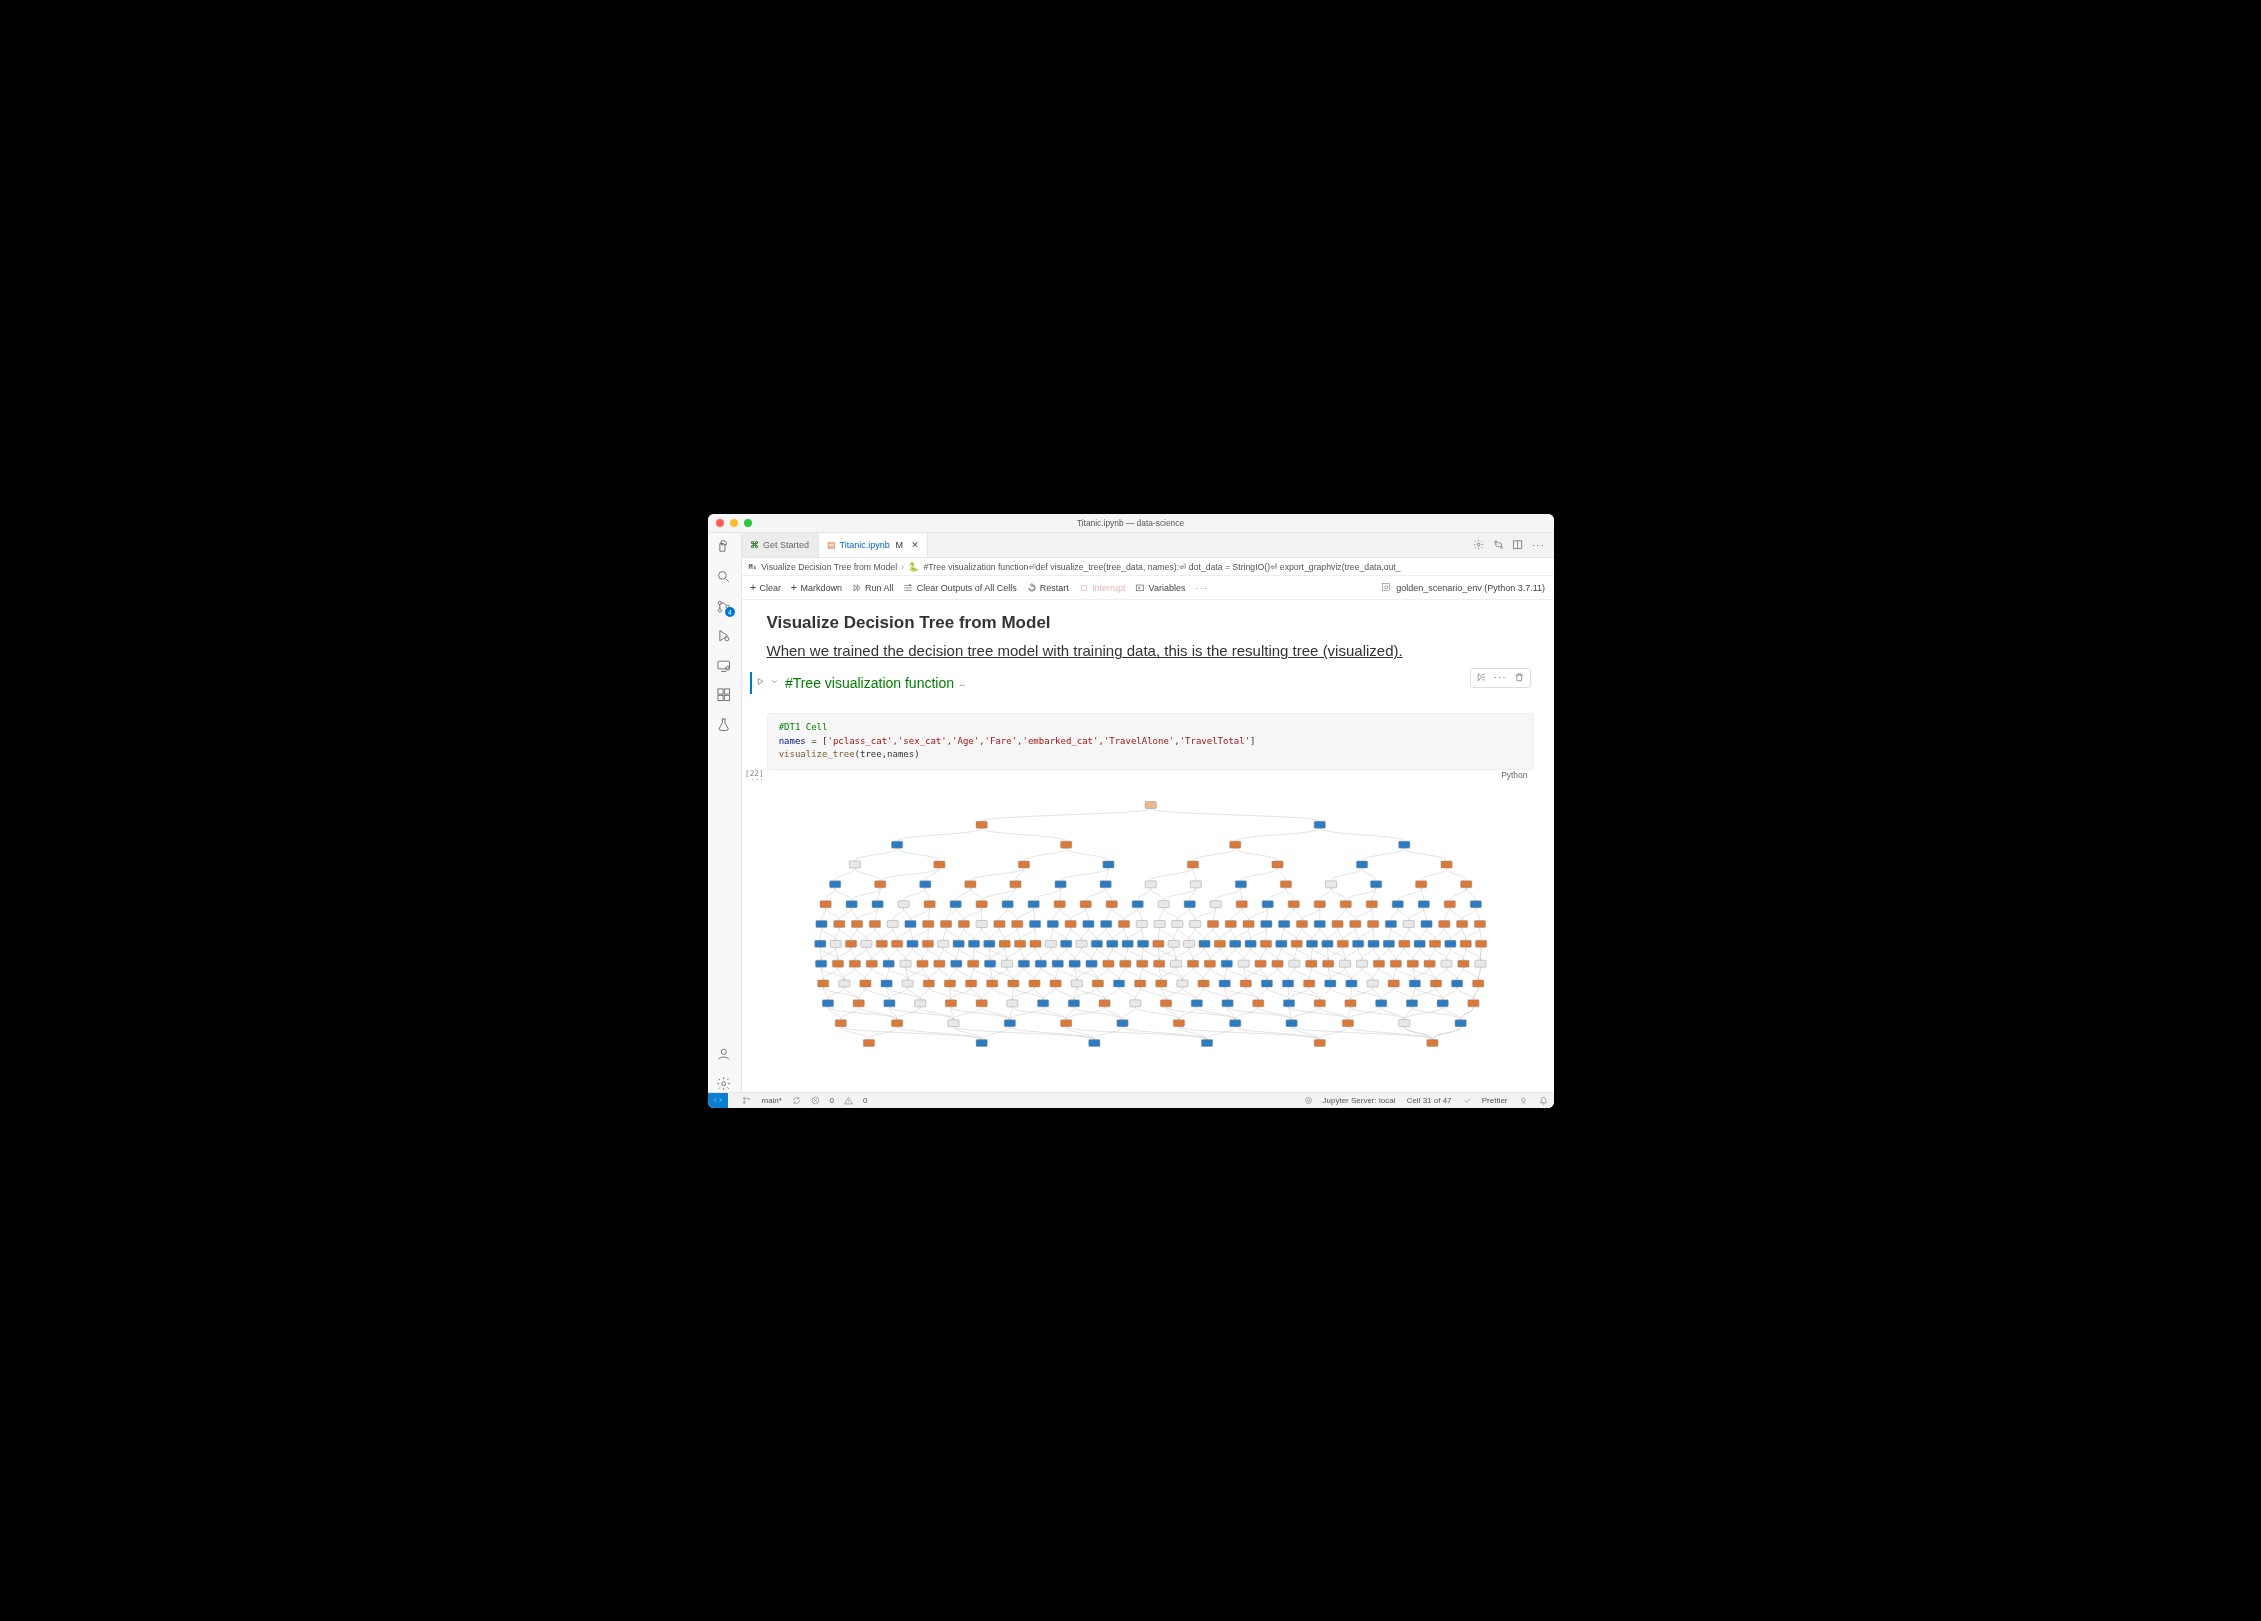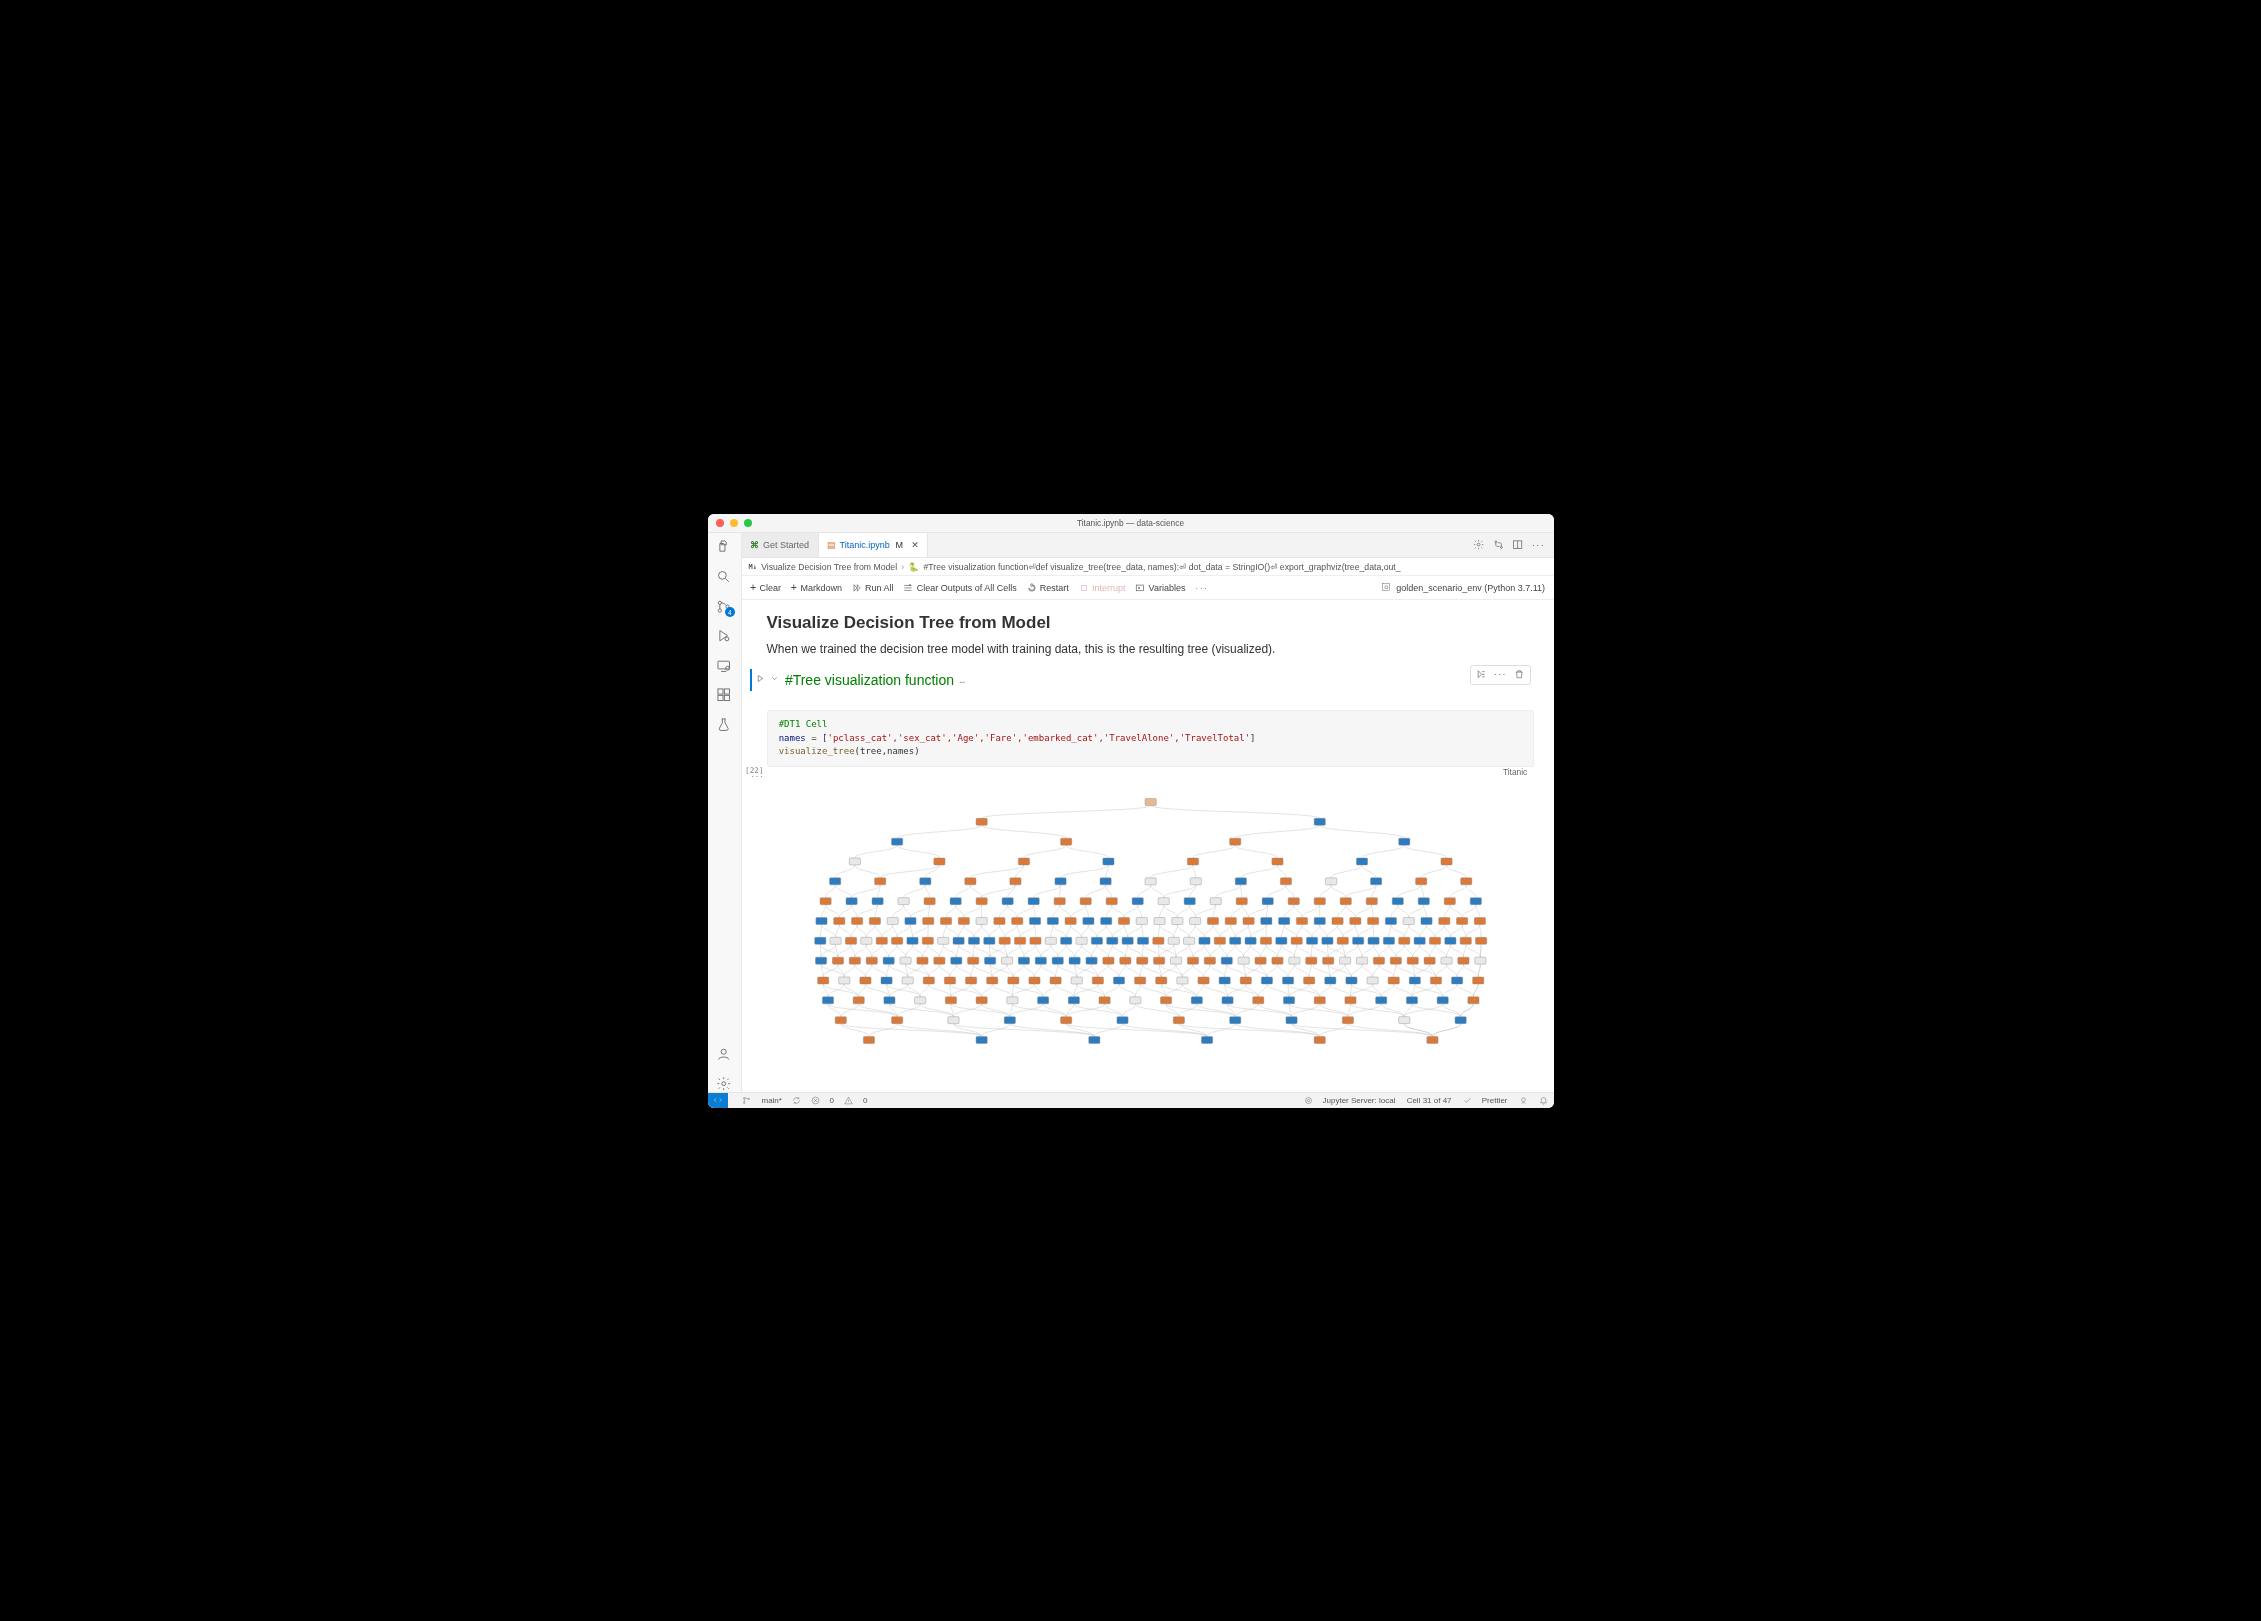--- a/index.html
+++ b/index.html
@@ -106,21 +106,21 @@
   .nb-toolbar .btn.disabled { color:#c77; opacity:0.55;}
   .nb-toolbar .btn svg { width:9.8px; height:9.8px; stroke:currentColor; fill:none; stroke-width:1.4;}
   .nb-toolbar .plus { font-size: 10.5px; line-height:1; }
   .nb-toolbar .kernel { margin-left:auto; display:flex; align-items:center; gap:4.2px; }
   .nb-toolbar .more { letter-spacing:1.4px; color:#888;}
   .notebook {
     flex:1; overflow:auto; padding: 12.6px 19.6px 7px 25px;
     position: relative;
   }
   .md-cell h2 { font-size: 17px; font-weight:600; color:#333; margin-bottom:9.8px; }
-  .md-cell p { font-size: 12px; color:#333; margin-bottom:12.6px; }
+  .md-cell p { font-size: 15px; color:#333; margin-bottom:12.6px;text-decoration:underline; }
   .cell-wrap { position:relative; margin-bottom: 4.2px; }
   .cell-toolbar {
     position:absolute; top:-4.2px; right:2.8px;
     display:flex; gap:7px; background:#fff;
     border:0.7px solid #ddd; border-radius:2.8px; padding:2.8px 5.6px;
     color:#555;
   }
   .cell-toolbar svg { width:10.5px; height:10.5px; stroke:currentColor; fill:none; stroke-width:1.4;}
   .code-cell-line {
     border-left: 2.1px solid #0078d4;
@@ -371,21 +371,21 @@
         <div class="cell-wrap" style="margin-top:11.2px;">
           <div class="code-block">
             <div><span class="c-comment">#DT1 Cell</span></div>
             <div>
               <span class="c-var">names</span> = [<span class="c-str">'pclass_cat','sex_cat','Age','Fare','embarked_cat','TravelAlone','TravelTotal'</span>]
             </div>
             <div>
               <span class="c-fn">visualize_tree</span><span>(tree,names)</span>
             </div>
             <div class="exec-count">[22]</div>
-            <div class="code-lang">Titanic</div>
+            <div class="code-lang">Python</div>
           </div>
           <div class="out-ellipsis">···</div>
 
           <div class="tree-output">
             <svg viewBox="0 0 1050 360" id="tree-svg">
                 <path class="edge" d="M525,15 C 525,24.166666666666664 283.5,24.166666666666664 283.5,33.33333333333333"></path>
                 <path class="edge" d="M525,15 C 525,24.166666666666664 766.5,24.166666666666664 766.5,33.33333333333333"></path>
                 <path class="edge" d="M283.5,43.33333333333333 C 283.5,52.49999999999999 162.75,52.49999999999999 162.75,61.66666666666666"></path>
                 <path class="edge" d="M283.5,43.33333333333333 C 283.5,52.49999999999999 404.25,52.49999999999999 404.25,61.66666666666666"></path>
                 <path class="edge" d="M766.5,43.33333333333333 C 766.5,52.49999999999999 645.75,52.49999999999999 645.75,61.66666666666666"></path>

